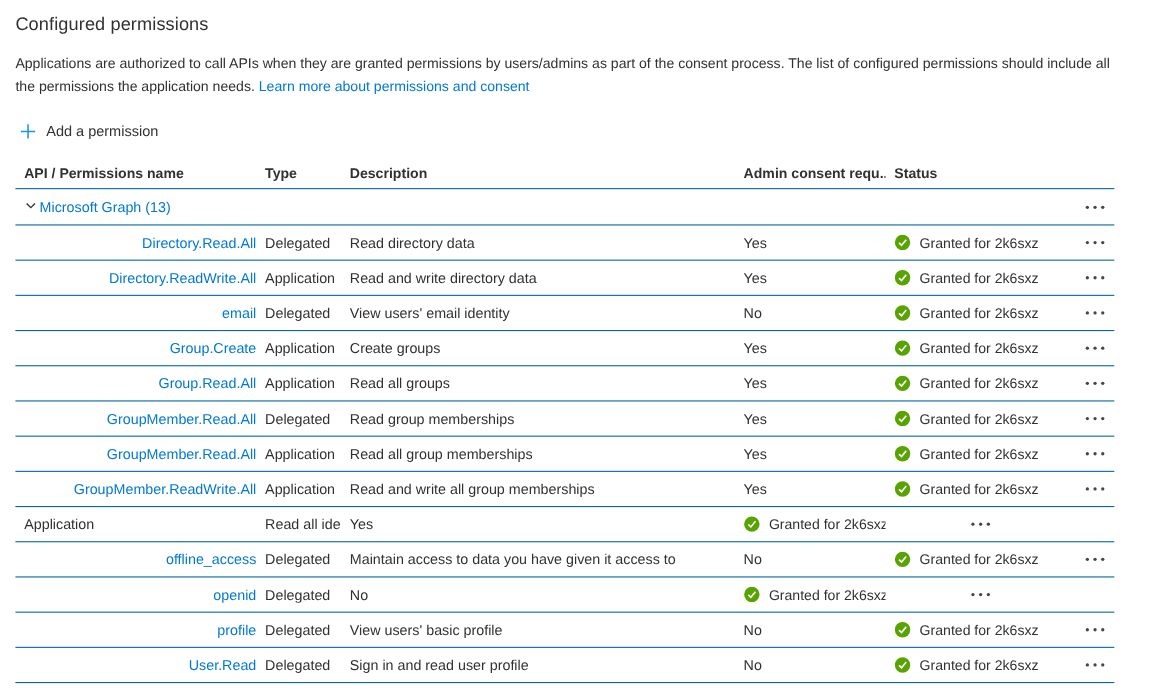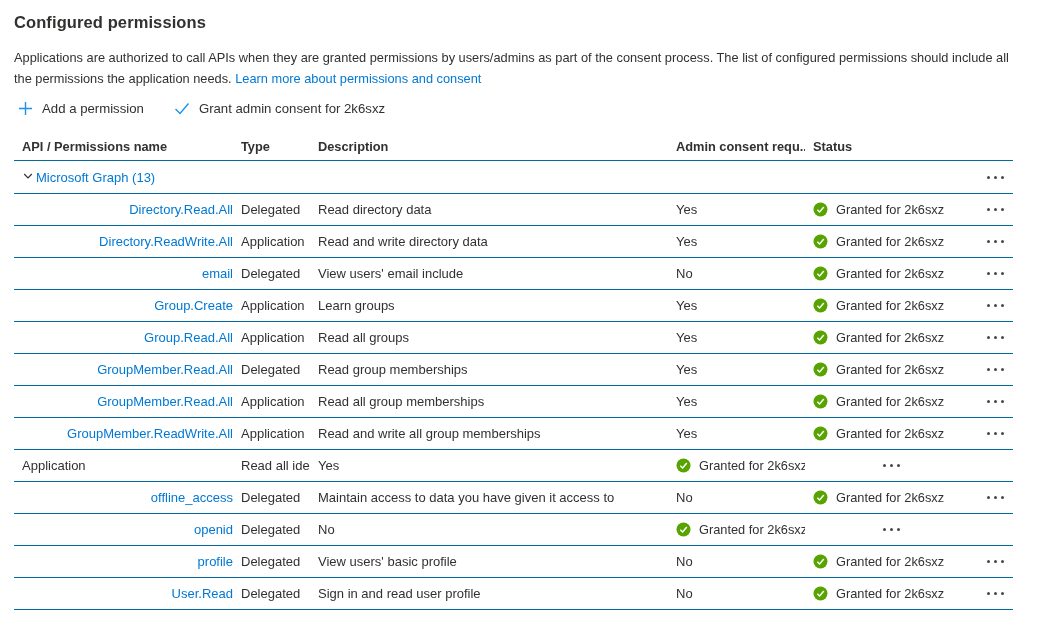--- a/index.html
+++ b/index.html
@@ -8,40 +8,40 @@
     min-height: 628px;
     background: #ffffff;
     font-family: "Liberation Sans", "DejaVu Sans", sans-serif;
     color: #323130;
     overflow: hidden;
   }
   .page { padding: 13px 14px 0 14px; }
 
   .page-title {
     font-size: 16.5px;
-    font-weight: 700;
+    font-weight: 400;
     color: #323130;
     letter-spacing: 0.1px;
   }
 
   .section-desc {
     margin-top: 15px;
     max-width: 1006px;
     font-size: 12.8px;
     line-height: 21px;
     color: #323130;
   }
   .section-desc a {
     color: #0078d4;
     text-decoration: none;
     cursor: pointer;
   }
 
   .command-bar {
-    margin-top: 6px;
+    margin-top: 17px;
     display: flex;
     align-items: center;
     gap: 20px;
     height: 26px;
   }
   .cmd-btn {
     display: inline-flex;
     align-items: center;
     gap: 9px;
     background: transparent;
@@ -120,28 +120,20 @@
   </div>
 
   <div class="command-bar">
     <button class="cmd-btn">
       <span>
         <svg width="15" height="15" viewBox="0 0 15 15">
           <path d="M7.5 1 V14 M1 7.5 H14" stroke="#1b93eb" stroke-width="1.4" fill="none"></path>
         </svg>
       </span>
       <span>Add a permission</span>
-    </button>
-    <button class="cmd-btn">
-      <span>
-        <svg width="16" height="13" viewBox="0 0 16 13">
-          <path d="M1.5 7 L6 11.5 L14.5 1.5" stroke="#1b93eb" stroke-width="1.4" fill="none"></path>
-        </svg>
-      </span>
-      <span>Grant admin consent for 2k6sxz</span>
     </button>
   </div>
 
   <div class="perm-table">
 
     <div class="t-row t-head">
       <div class="cell">API / Permissions name</div>
       <div class="cell">Type</div>
       <div class="cell">Description</div>
       <div class="cell">Admin consent requ...</div>
@@ -218,21 +210,21 @@
               <i></i>
             </button>
     </div>
   </div>
 
   <div class="t-row perm-row">
     <div class="cell name-cell">
       <a href="#">email</a>
     </div>
     <div class="cell type-cell">Delegated</div>
-    <div class="cell desc-cell">View users' email include</div>
+    <div class="cell desc-cell">View users' email identity</div>
     <div class="cell admin-cell">No</div>
     <div class="cell status-cell">
       <span>
         <svg width="15" height="15" viewBox="0 0 15 15">
           <circle cx="7.5" cy="7.5" r="7" fill="#57a300"></circle>
           <path d="M4.3 7.8 L6.6 10 L10.8 4.9" stroke="#ffffff" stroke-width="1.5" fill="none"></path>
         </svg>
       </span>
       <span class="status-label">Granted for 2k6sxz</span>
     </div>
@@ -243,21 +235,21 @@
               <i></i>
             </button>
     </div>
   </div>
 
   <div class="t-row perm-row">
     <div class="cell name-cell">
       <a href="#">Group.Create</a>
     </div>
     <div class="cell type-cell">Application</div>
-    <div class="cell desc-cell">Learn groups</div>
+    <div class="cell desc-cell">Create groups</div>
     <div class="cell admin-cell">Yes</div>
     <div class="cell status-cell">
       <span>
         <svg width="15" height="15" viewBox="0 0 15 15">
           <circle cx="7.5" cy="7.5" r="7" fill="#57a300"></circle>
           <path d="M4.3 7.8 L6.6 10 L10.8 4.9" stroke="#ffffff" stroke-width="1.5" fill="none"></path>
         </svg>
       </span>
       <span class="status-label">Granted for 2k6sxz</span>
     </div>

